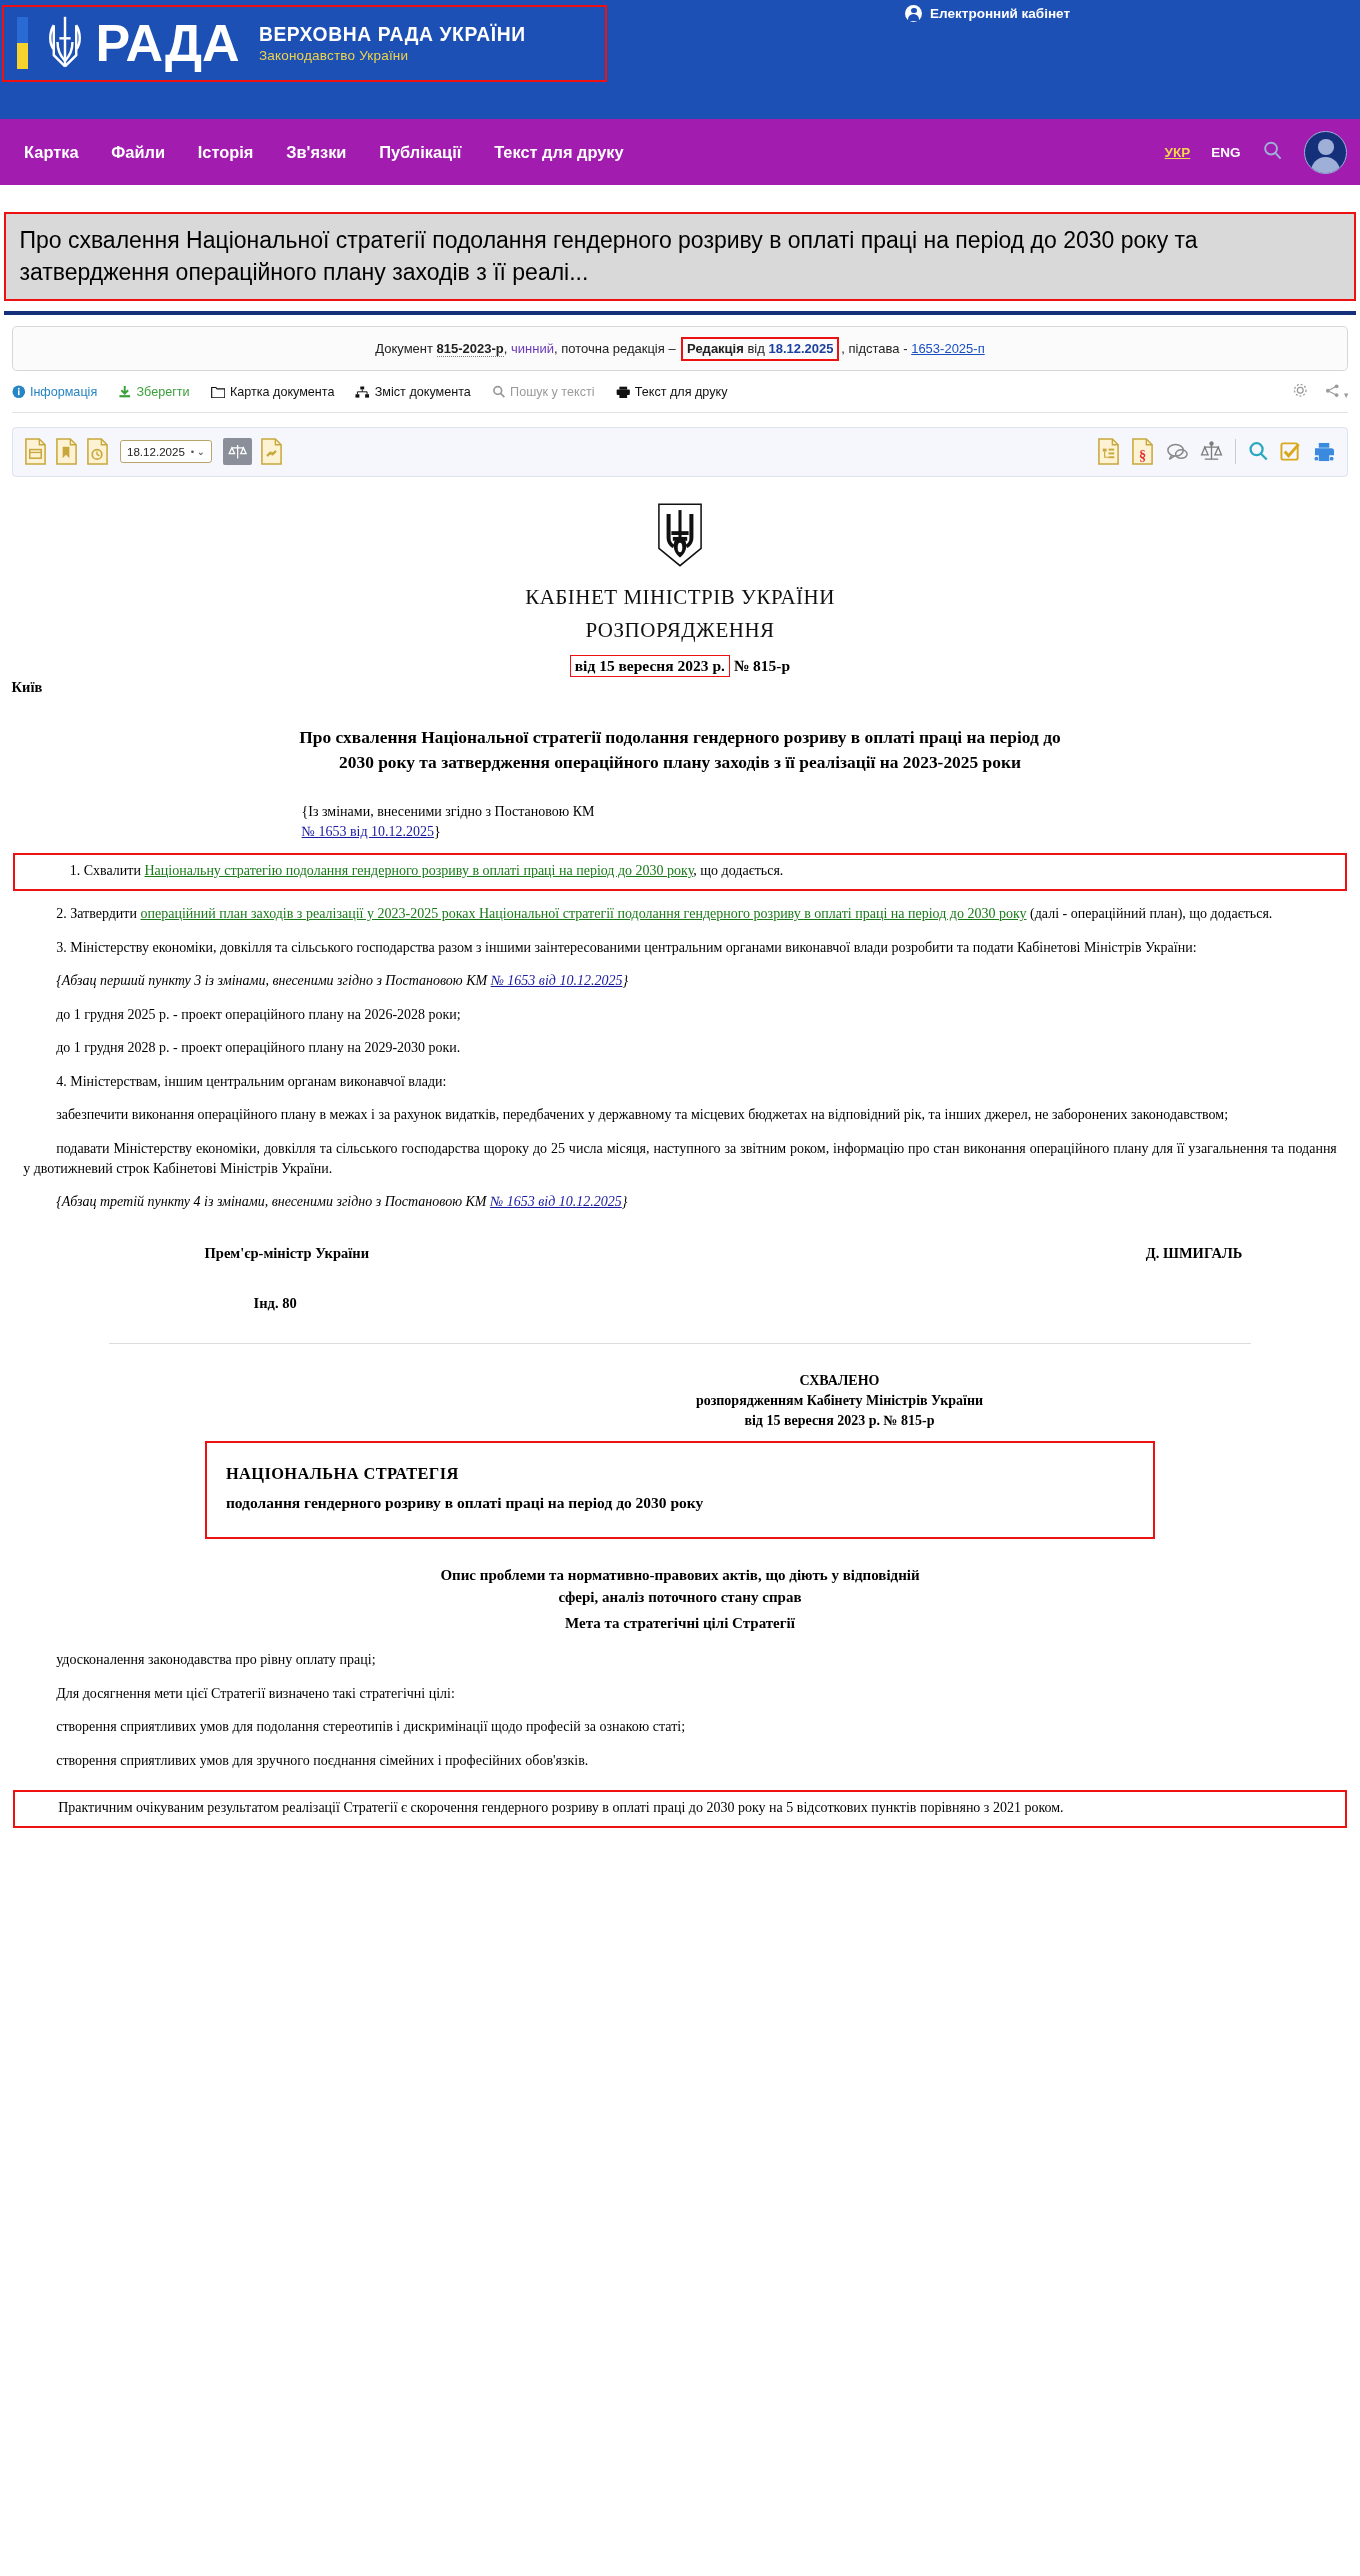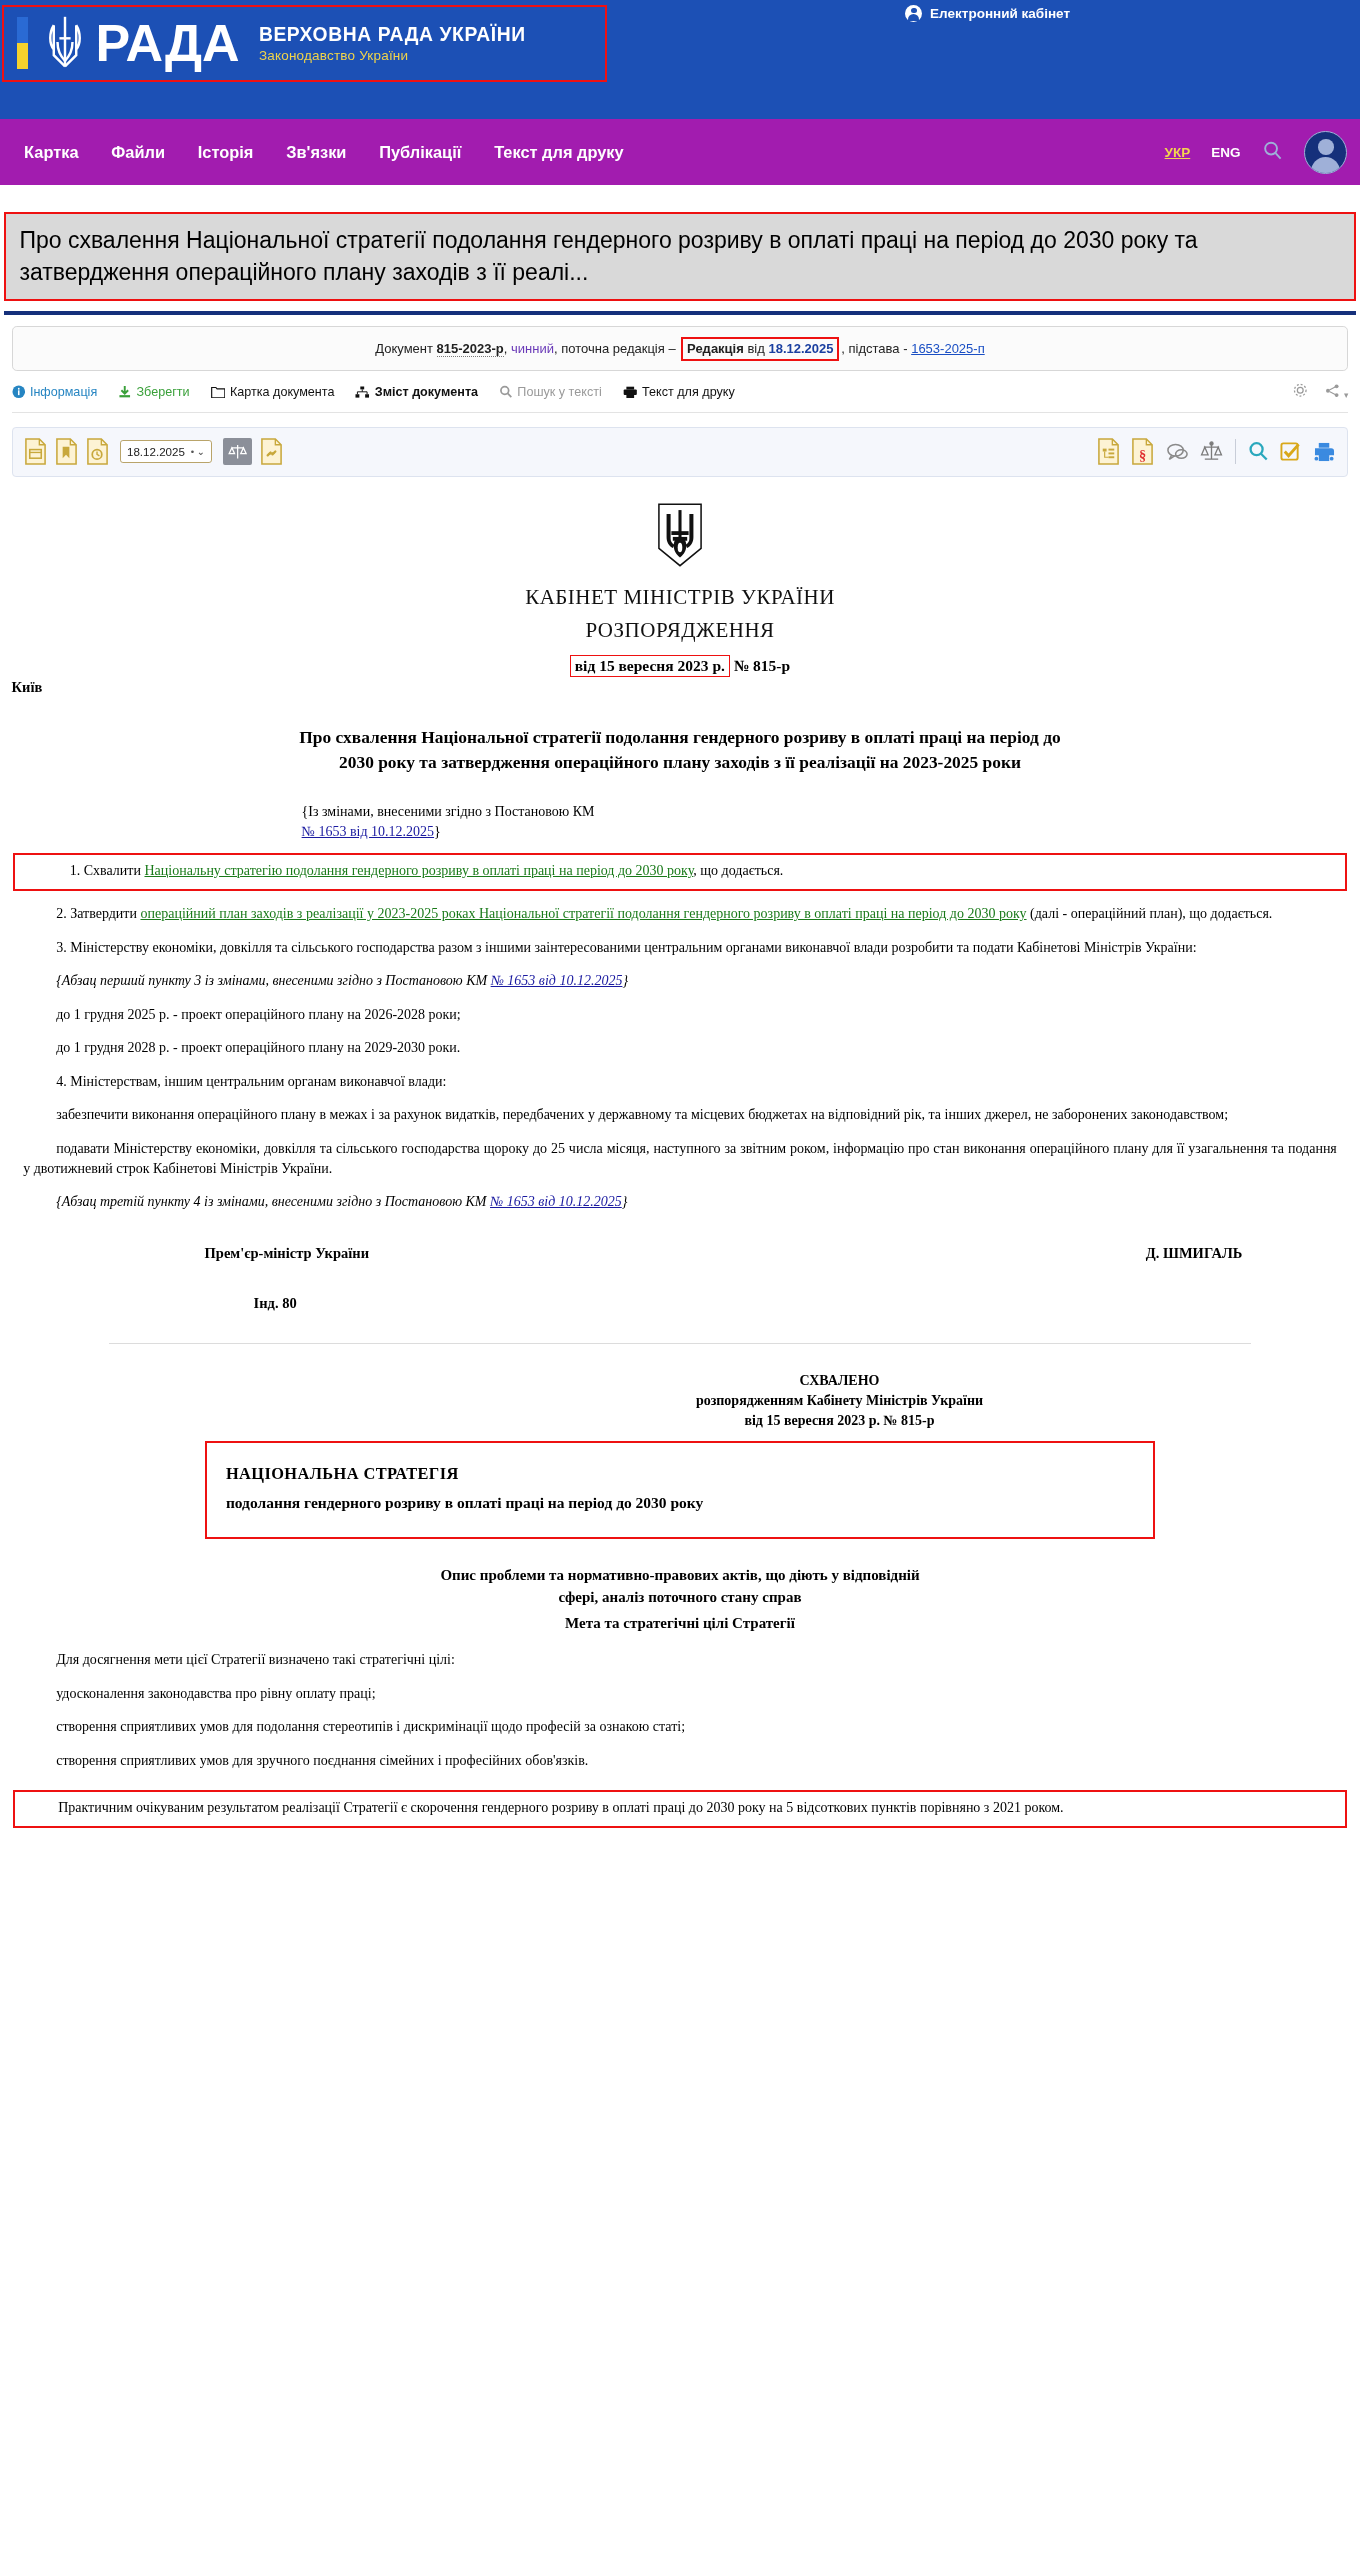--- a/index.html
+++ b/index.html
@@ -140,21 +140,21 @@
     margin: 13.5px 11.6px 0 11.6px;
     display:flex; align-items:center; gap:21px;
     font-size:12.6px; position:relative;
     padding-bottom: 13.5px;
     border-bottom: 1px solid #e3e3e3;
   }
   .action { display:flex; align-items:center; gap:4.8px; cursor:pointer; white-space:nowrap;}
   .a-info { color:#2685c2; }
   .a-save { color:#3aa03a; }
   .a-card { color:#111; }
-  .a-zmist { color:#111;font-weight:bold; }
+  .a-zmist { color:#111; }
   .a-search { color:#9a9a9a; }
   .a-print { color:#111; }
   .actions-right { position:absolute; right:0; display:flex; align-items:center; gap:17.4px; color:#9a9a9a; }
 
   
   .toolbar {
     margin: 13.5px 11.6px 0 11.6px;
     background:#f5f7fc;
     border:1px solid #dde3ef;
     border-radius:3.9px;
@@ -575,22 +575,22 @@
       <div class="t1">НАЦІОНАЛЬНА СТРАТЕГІЯ</div>
       <div class="t2">подолання гендерного розриву в оплаті праці на період до 2030 року</div>
     </div>
 
     <div class="sec-head">
       <span>Опис проблеми та нормативно-правових актів, що діють у відповідній</span><br>
       <span>сфері, аналіз поточного стану справ</span>
       <div class="sec-head2">Мета та стратегічні цілі Стратегії</div>
     </div>
 
+    <div class="para">удосконалення законодавства про рівну оплату праці;</div>
     <div class="para">Для досягнення мети цієї Стратегії визначено такі стратегічні цілі:</div>
-    <div class="para">удосконалення законодавства про рівну оплату праці;</div>
     <div class="para">створення сприятливих умов для подолання стереотипів і дискримінації щодо професій за ознакою статі;</div>
     <div class="para">створення сприятливих умов для зручного поєднання сімейних і професійних обов'язків.</div>
 
     <div class="bottom-redbox">
       <div class="para">Практичним очікуваним результатом реалізації Стратегії є скорочення гендерного розриву в оплаті праці до 2030 року на 5 відсоткових пунктів порівняно з 2021 роком.</div>
     </div>
 
   </div>
 </div>
 

